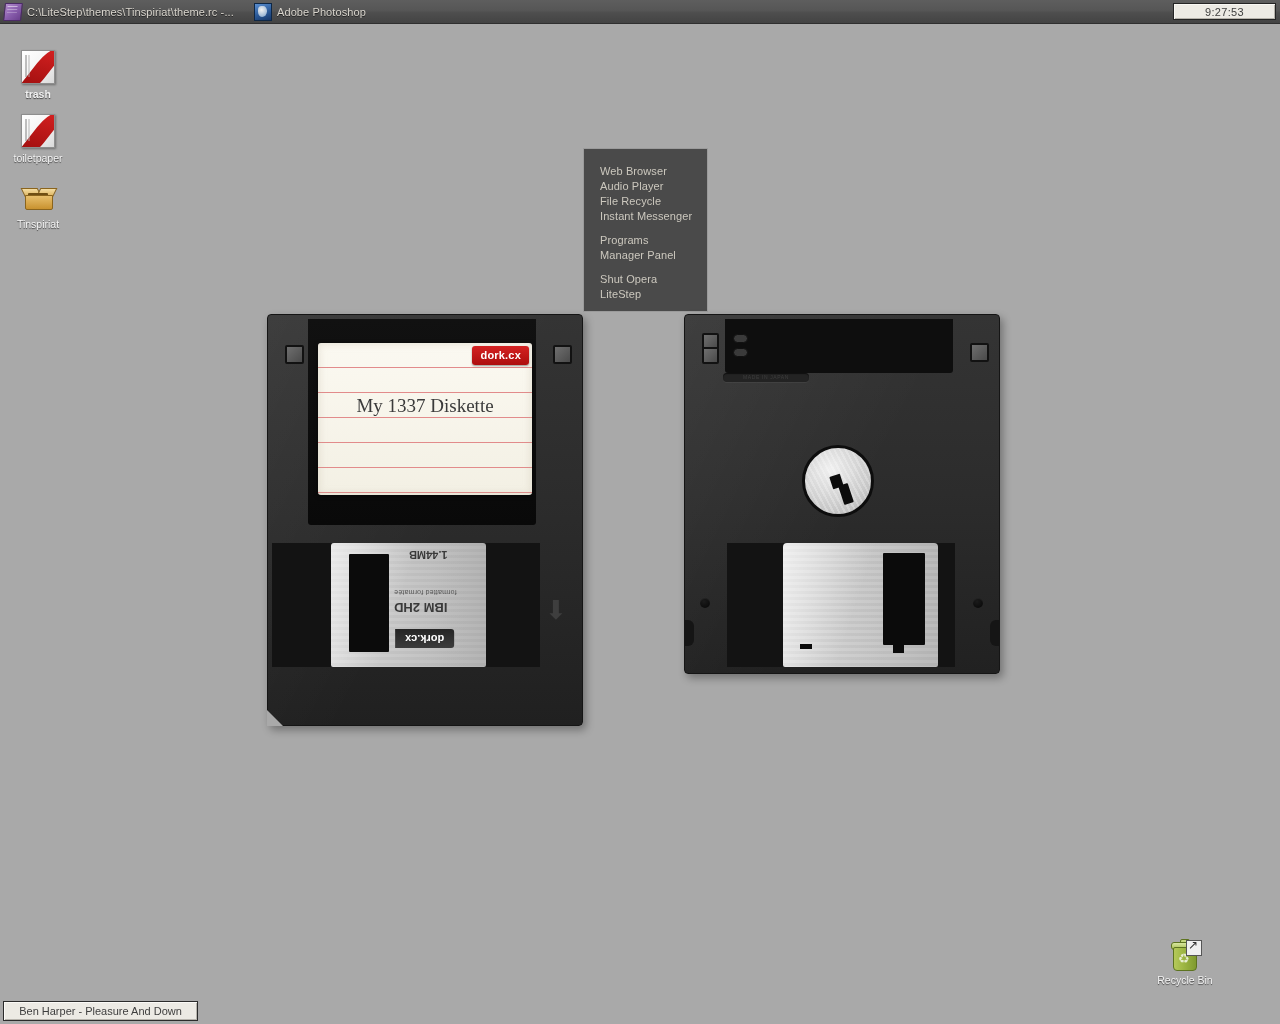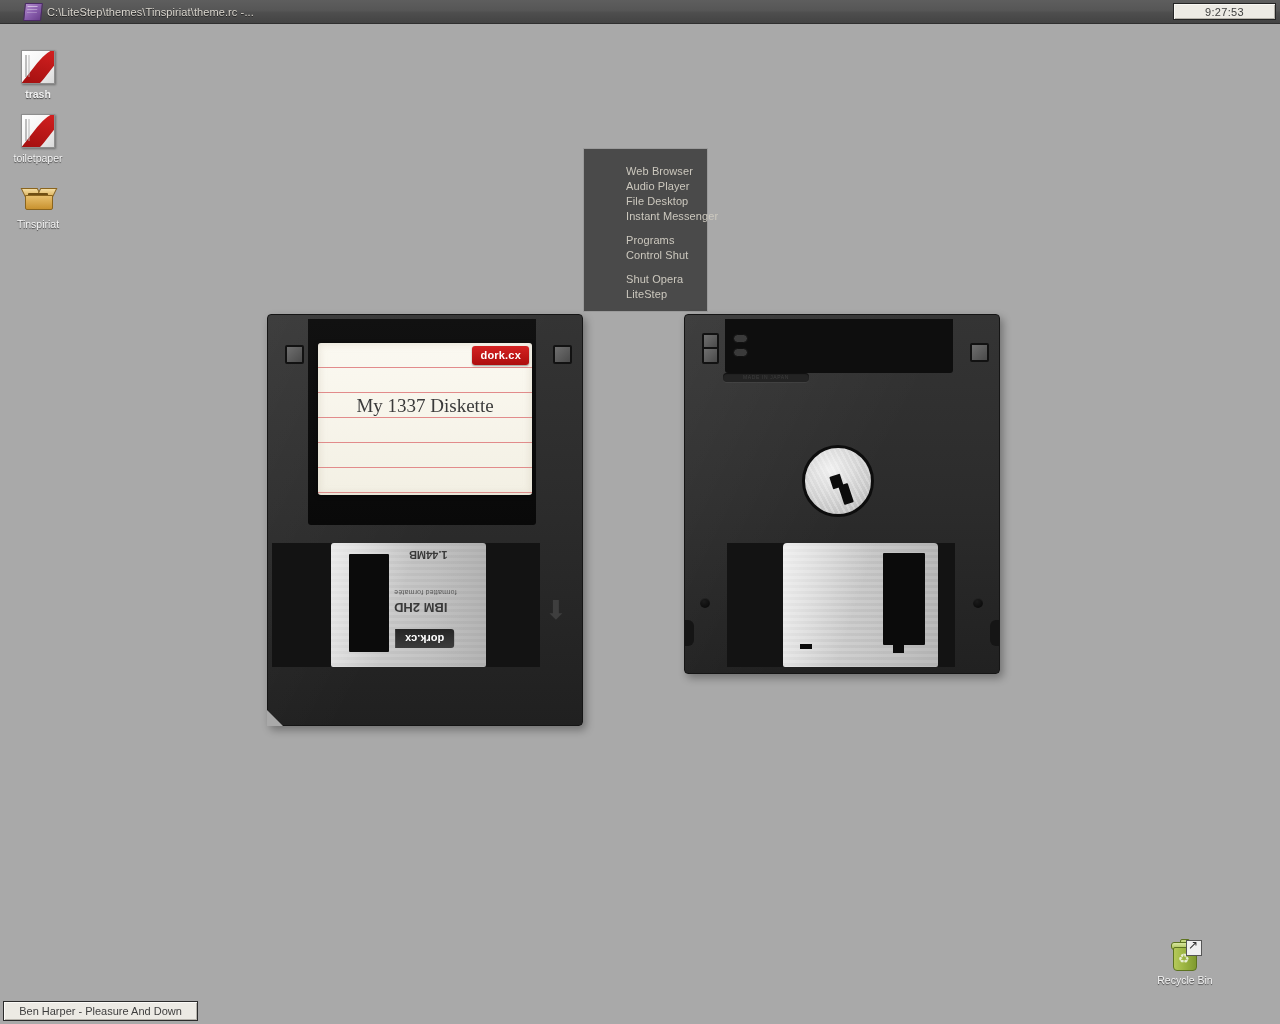--- a/index.html
+++ b/index.html
@@ -24,21 +24,20 @@
   #taskbar {
     position: absolute;
     left: 0; top: 0;
     width: 1280px;
     height: 24px;
     background: linear-gradient(to bottom, #5e5e5e 0%, #565656 45%, #4e4e4e 55%, #434343 100%);
     border-bottom: 1px solid #2f2f2f;
     box-sizing: border-box;
     display: flex;
     align-items: center;
-    padding-left: 20px;
   }
   .task-btn {
     display: flex;
     align-items: center;
     height: 22px;
     padding: 0 6px 0 4px;
     box-sizing: border-box;
     gap: 5px;
     cursor: default;
     overflow: hidden;
@@ -256,21 +255,20 @@
     padding: 15px 0 0 0;
   }
   .menu-item {
     font-size: 11px;
     color: #ccc8be;
     line-height: 15px;
     padding: 0 0 0 16px;
     cursor: default;
     white-space: nowrap;
     letter-spacing: .1px;
-    margin-left: 26px;
   }
   .menu-gap { height: 9px; }
 
   
   .floppy {
     position: absolute;
     border-radius: 4px;
     box-shadow: 3px 4px 9px rgba(0,0,0,.33);
   }
 
@@ -538,20 +536,24 @@
 
   <div id="taskbar">
 
     <div class="task-btn" style="width:250px">
       <span class="tb-icon icon-notepad"></span>
       <span class="tb-label">C:\LiteStep\themes\Tinspiriat\theme.rc -...</span>
     </div>
 
 
 
+    <div class="task-btn" style="width:250px">
+      <span class="tb-icon icon-photoshop"></span>
+      <span class="tb-label">Adobe Photoshop</span>
+    </div>
 
     <div id="tb-clock">
       <span>9:27:53</span>
     </div>
   </div>
 
   <div class="desk-icon" style="left:0px; top:50px;font-weight:bold;">
     <div class="di-glyph glyph-paper"></div>
     <div class="di-label">trash</div>
   </div>
@@ -578,25 +580,25 @@
       <span class="bin-body"></span>
       <span class="bin-arrows">♻</span>
       <span class="shortcut-arrow"></span>
     </div>
     <div class="di-label">Recycle Bin</div>
   </div>
 
   <div id="popup-menu">
     <div class="menu-item">Web Browser</div>
     <div class="menu-item">Audio Player</div>
-    <div class="menu-item">File Desktop</div>
+    <div class="menu-item">File Recycle</div>
     <div class="menu-item">Instant Messenger</div>
     <div class="menu-gap"></div>
     <div class="menu-item">Programs</div>
-    <div class="menu-item">Control Shut</div>
+    <div class="menu-item">Manager Panel</div>
     <div class="menu-gap"></div>
     <div class="menu-item">Shut Opera</div>
     <div class="menu-item">LiteStep</div>
   </div>
 
   <div class="floppy" id="floppy-front">
     <div class="front-upper"></div>
     <div class="hub-square" id="fs-left"></div>
     <div class="hub-square" id="fs-right"></div>
 

